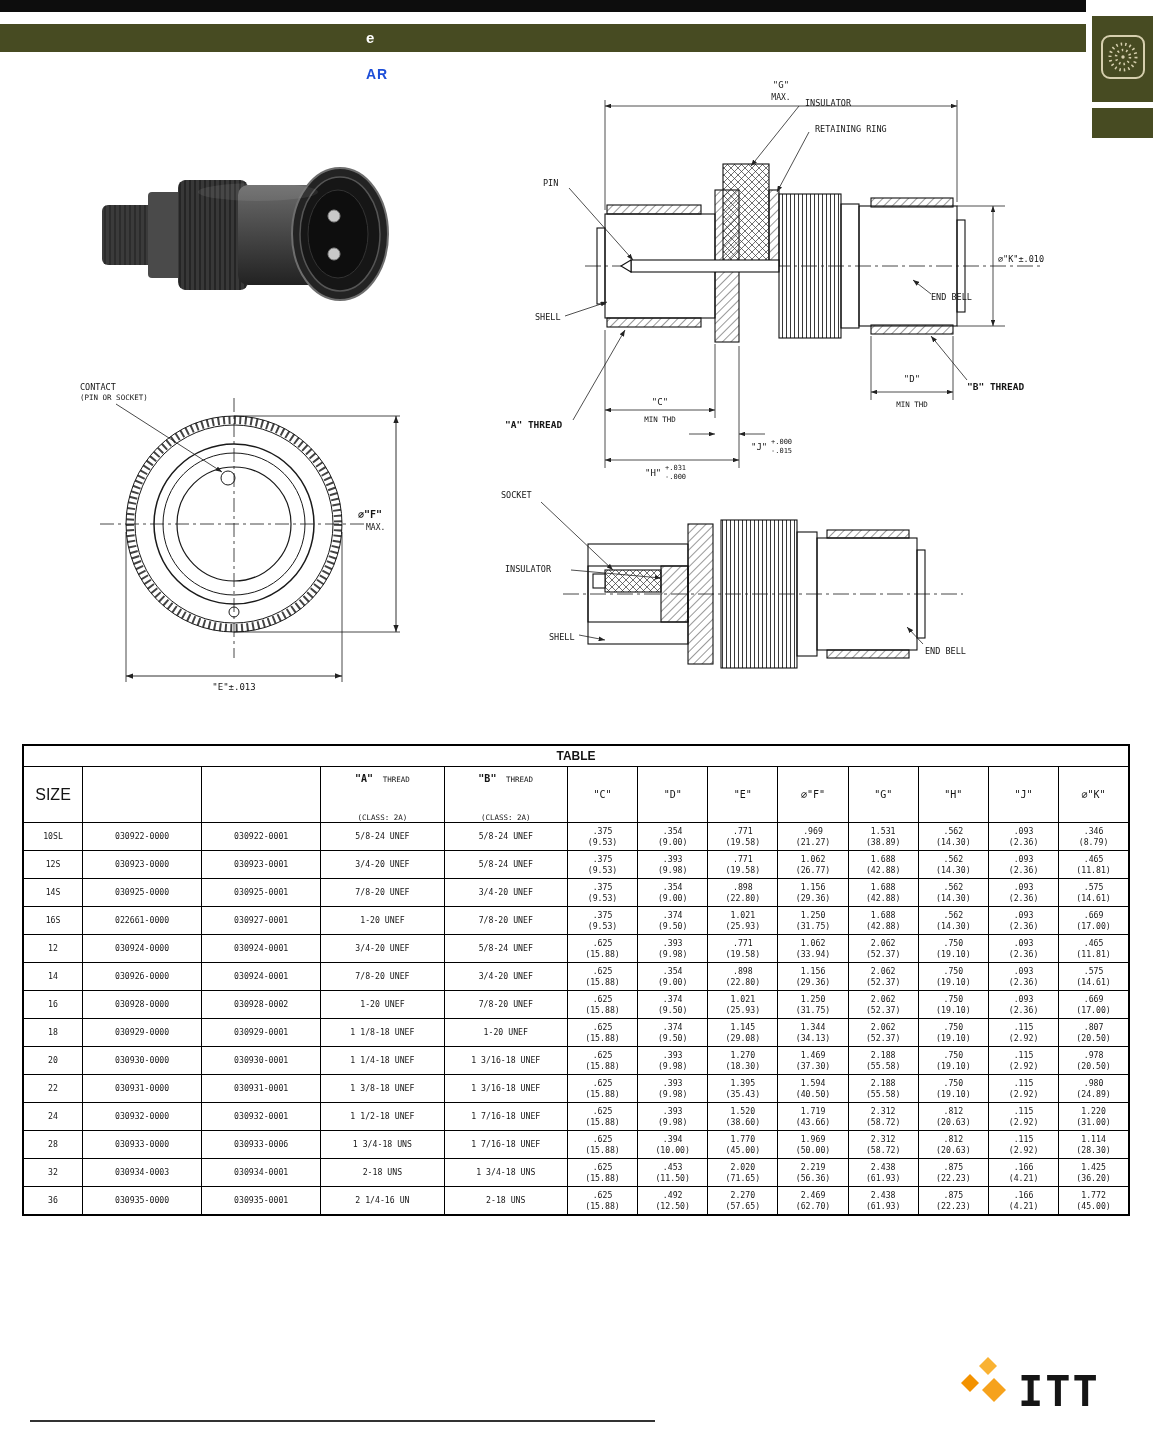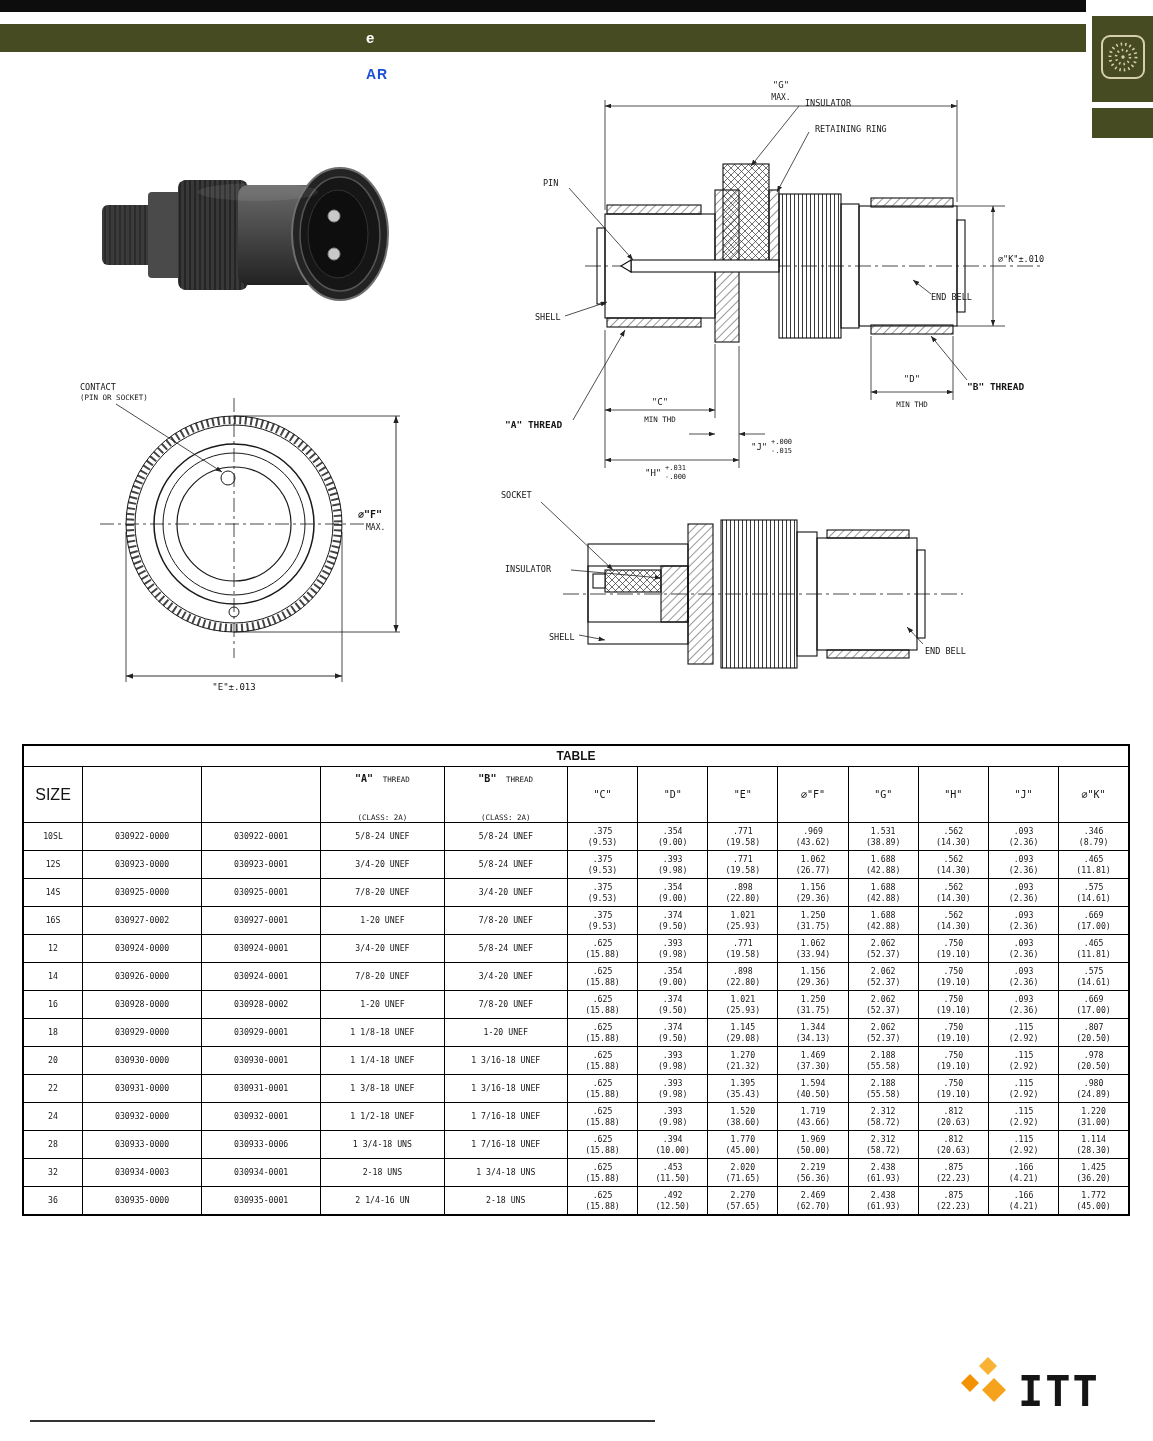--- a/index.html
+++ b/index.html
@@ -283,21 +283,21 @@
           <td>
             <div>.354</div>
             <div>(9.00)</div>
           </td>
           <td>
             <div>.771</div>
             <div>(19.58)</div>
           </td>
           <td>
             <div>.969</div>
-            <div>(43.62)</div>
+            <div>(21.27)</div>
           </td>
           <td>
             <div>1.531</div>
             <div>(38.89)</div>
           </td>
           <td>
             <div>.562</div>
             <div>(14.30)</div>
           </td>
           <td>
@@ -405,21 +405,21 @@
           <td>
             <div>.575</div>
             <div>(14.61)</div>
           </td>
         </tr>
         <tr>
           <td>
             <div>16S</div>
           </td>
           <td>
-            <div>030927-0002</div>
+            <div>022661-0000</div>
           </td>
           <td>
             <div>030927-0001</div>
           </td>
           <td>
             <div>1-20 UNEF</div>
           </td>
           <td>
             <div>7/8-20 UNEF</div>
           </td>
@@ -671,21 +671,21 @@
           <td>
             <div>.625</div>
             <div>(15.88)</div>
           </td>
           <td>
             <div>.393</div>
             <div>(9.98)</div>
           </td>
           <td>
             <div>1.270</div>
-            <div>(21.32)</div>
+            <div>(18.30)</div>
           </td>
           <td>
             <div>1.469</div>
             <div>(37.30)</div>
           </td>
           <td>
             <div>2.188</div>
             <div>(55.58)</div>
           </td>
           <td>

